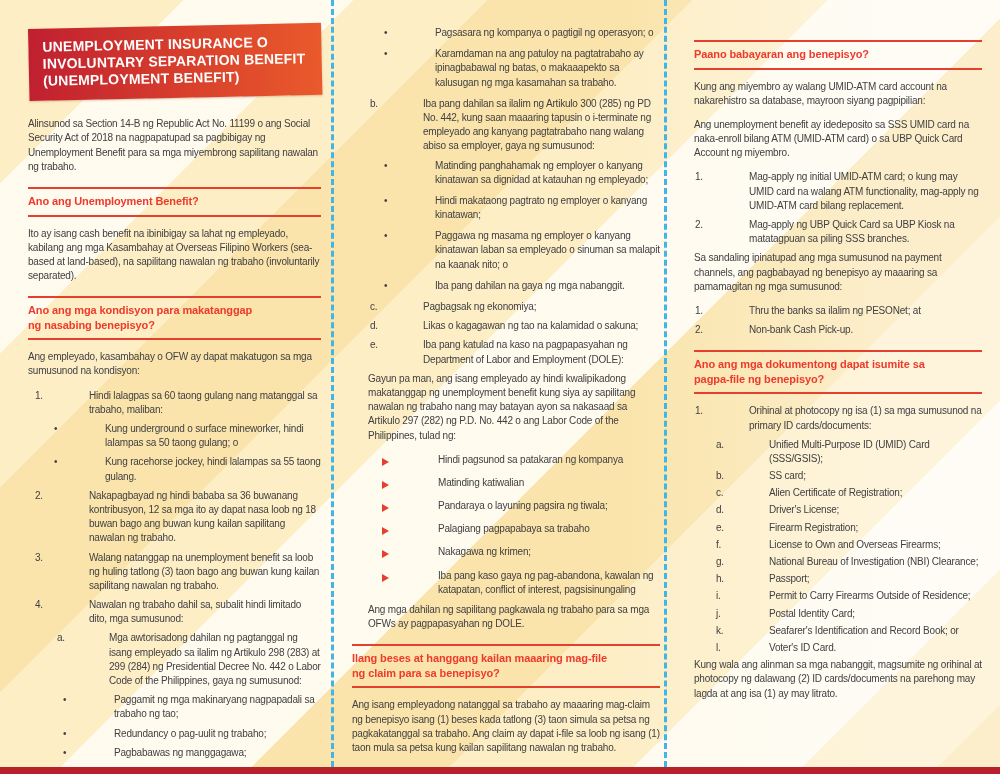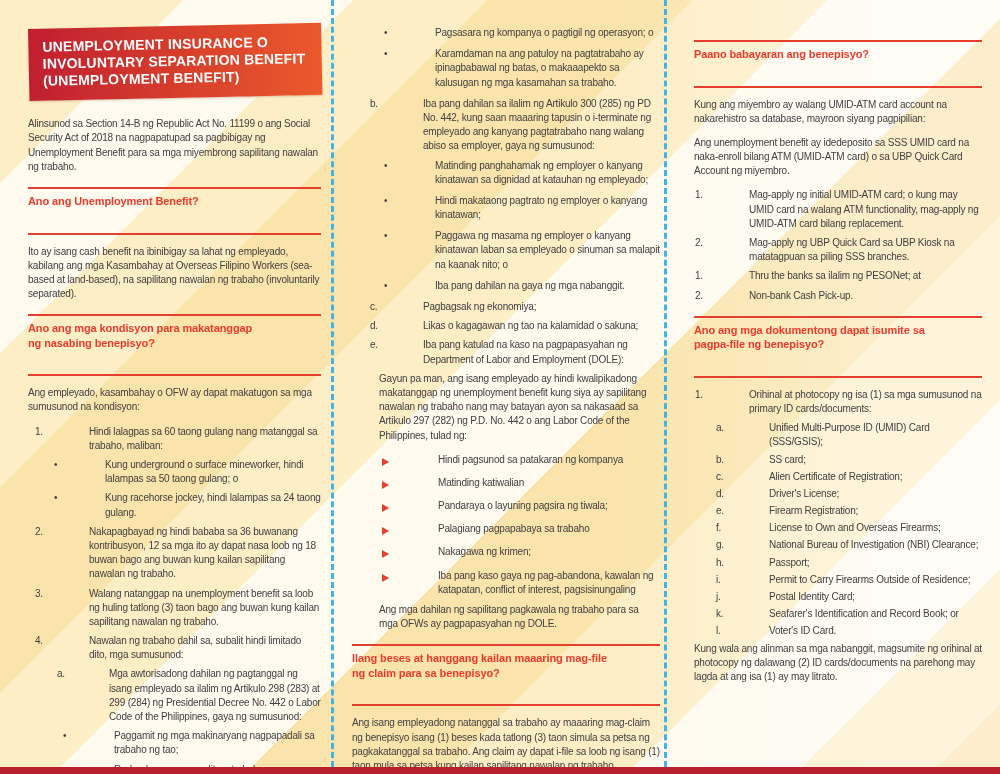--- a/index.html
+++ b/index.html
@@ -30,24 +30,24 @@
   .title-box{
     background:linear-gradient(92deg,#c01f30 0%,#d8402c 55%,#ea5a2c 100%);
     color:#ffffff;font-weight:bold;font-size:14px;line-height:1.22;letter-spacing:0.2px;
     padding:10px 14px 11px;margin:2px 0 16px;white-space:pre-line;
     transform:rotate(-1.2deg);transform-origin:left top;
     box-shadow:0 1px 2px rgba(120,60,20,.25);
   }
   .b-h{
     border-top:2px solid #e5402e;border-bottom:2px solid #e5402e;
     color:#ee3a2b;font-weight:bold;font-size:11px;line-height:1.32;
-    padding:5px 0 24px;margin:13px 0 10px;white-space:pre-line;letter-spacing:-0.1px;
+    padding:5px 0 6px;margin:13px 0 10px;white-space:pre-line;letter-spacing:-0.1px;
   }
   .b-p{margin:0 0 10px;}
-  .p-ind{margin-left:27px;}
+  .p-ind{margin-left:16px;}
   .b-li{display:flex;margin:0 0 5px;}
   .b-li .lab{display:block;}
   .b-li .txt{display:block;flex:1 1 auto;margin-left:40px;}
   .k-num{margin-left:7px;}    .k-num>.lab{flex:0 0 14px;}
   .k-dot{margin-left:26px;}   .k-dot>.lab{flex:0 0 11px;}
   .k-alpha{margin-left:29px;} .k-alpha>.lab{flex:0 0 12px;}
   .k-dot2{margin-left:35px;}  .k-dot2>.lab{flex:0 0 11px;}
   .k-dotm{margin-left:32px;margin-bottom:7px;} .k-dotm>.lab{flex:0 0 11px;}
   .k-alpham{margin-left:18px;}.k-alpham>.lab{flex:0 0 13px;}
   .k-arrow{margin-left:30px;margin-bottom:6px;} .k-arrow>.lab{flex:0 0 16px;padding-top:3px;}
@@ -74,21 +74,21 @@
       <div class="b-li k-num">
         <span class="lab">1.</span>
         <span class="txt">Hindi lalagpas sa 60 taong gulang nang matanggal sa trabaho, maliban:</span>
       </div>
       <div class="b-li k-dot">
         <span class="lab">•</span>
         <span class="txt">Kung underground o surface mineworker, hindi lalampas sa 50 taong gulang; o</span>
       </div>
       <div class="b-li k-dot">
         <span class="lab">•</span>
-        <span class="txt">Kung racehorse jockey, hindi lalampas sa 24 taong gulang.</span>
+        <span class="txt">Kung racehorse jockey, hindi lalampas sa 55 taong gulang.</span>
       </div>
       <div class="b-li k-num">
         <span class="lab">2.</span>
         <span class="txt">Nakapagbayad ng hindi bababa sa 36 buwanang kontribusyon, 12 sa mga ito ay dapat nasa loob ng 18 buwan bago ang buwan kung kailan sapilitang nawalan ng trabaho.</span>
       </div>
       <div class="b-li k-num">
         <span class="lab">3.</span>
         <span class="txt">Walang natanggap na unemployment benefit sa loob ng huling tatlong (3) taon bago ang buwan kung kailan sapilitang nawalan ng trabaho.</span>
       </div>
       <div class="b-li k-num">
@@ -188,20 +188,21 @@
       <div class="b-p">Kung ang miyembro ay walang UMID-ATM card account na nakarehistro sa database, mayroon siyang pagpipilian:</div>
       <div class="b-p">Ang unemployment benefit ay idedeposito sa SSS UMID card na naka-enroll bilang ATM (UMID-ATM card) o sa UBP Quick Card Account ng miyembro.</div>
       <div class="b-li k-numr">
         <span class="lab">1.</span>
         <span class="txt">Mag-apply ng initial UMID-ATM card; o kung may UMID card na walang ATM functionality, mag-apply ng UMID-ATM card bilang replacement.</span>
       </div>
       <div class="b-li k-numr">
         <span class="lab">2.</span>
         <span class="txt">Mag-apply ng UBP Quick Card sa UBP Kiosk na matatagpuan sa piling SSS branches.</span>
       </div>
+      <div class="b-p">Sa sandaling ipinatupad ang mga sumusunod na payment channels, ang pagbabayad ng benepisyo ay maaaring sa pamamagitan ng mga sumusunod:</div>
       <div class="b-li k-numr">
         <span class="lab">1.</span>
         <span class="txt">Thru the banks sa ilalim ng PESONet; at</span>
       </div>
       <div class="b-li k-numr">
         <span class="lab">2.</span>
         <span class="txt">Non-bank Cash Pick-up.</span>
       </div>
       <div class="b-h">Ano ang mga dokumentong dapat isumite sa
 pagpa-file ng benepisyo?</div>

